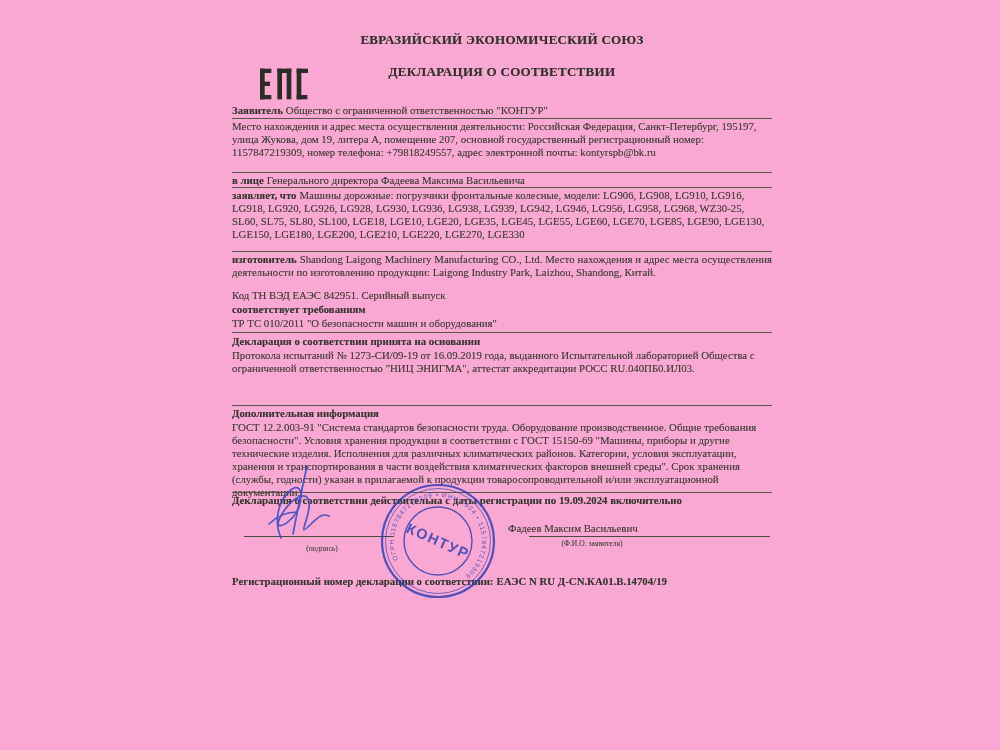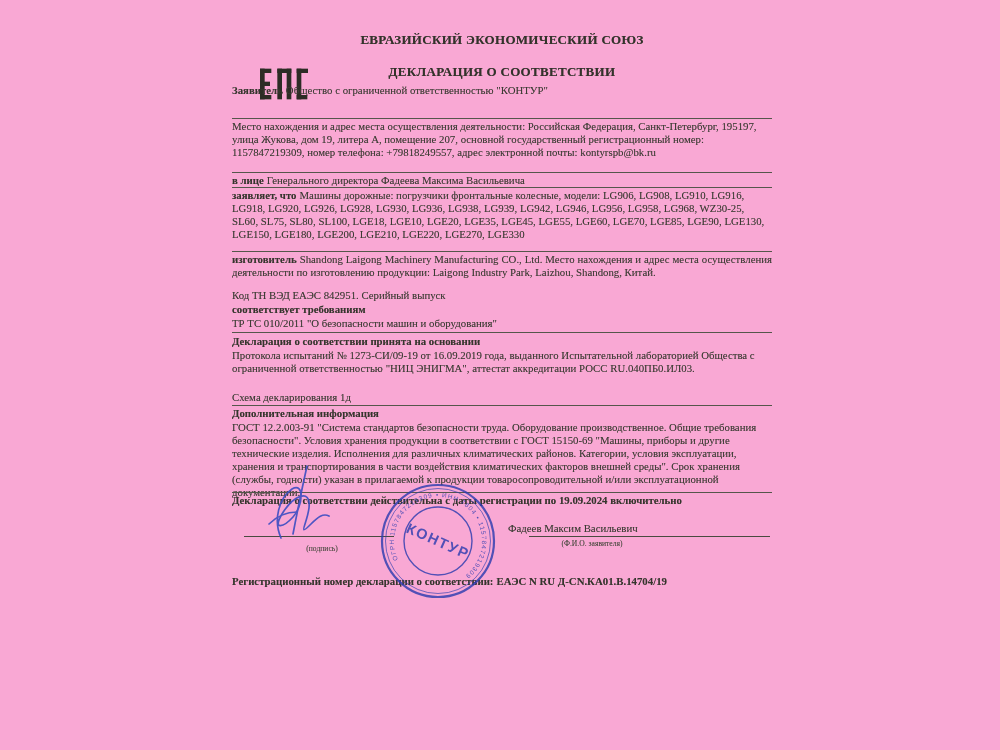--- a/index.html
+++ b/index.html
@@ -43,21 +43,21 @@
           <rect x="0" y="39.5" width="17" height="6.5"></rect>
         <rect x="26" y="0" width="7" height="46"></rect>
           <rect x="40" y="0" width="7" height="46"></rect>
           <rect x="26" y="0" width="21" height="6.5"></rect>
         <rect x="55" y="0" width="7" height="46"></rect>
           <rect x="55" y="0" width="17" height="6.5"></rect>
           <rect x="55" y="39.5" width="16" height="6.5"></rect>
       </g>
     </svg>
 
-    <p class="line abs" style="top:56px"><b class="lbl">Заявитель</b><span>Общество с ограниченной ответственностью "КОНТУР"</span></p>
+    <p class="line abs" style="top:76px"><b class="lbl">Заявитель</b><span>Общество с ограниченной ответственностью "КОНТУР"</span></p>
 
     <div class="rule" style="top:90px"></div>
     <p class="line abs" style="top:92px">Место нахождения и адрес места осуществления деятельности: Российская Федерация, Санкт-Петербург, 195197, улица Жукова, дом 19, литера А, помещение 207, основной государственный регистрационный номер: 1157847219309, номер телефона: +79818249557, адрес электронной почты: kontyrspb@bk.ru</p>
 
     <div class="rule" style="top:144px"></div>
     <p class="line abs" style="top:146px"><b class="lbl">в лице</b><span>Генерального директора Фадеева Максима Васильевича</span></p>
 
     <div class="rule" style="top:159px"></div>
     <p class="line abs" style="top:161px"><b class="lbl">заявляет, что</b><span>Машины дорожные: погрузчики фронтальные колесные, модели: LG906, LG908, LG910, LG916, LG918, LG920, LG926, LG928, LG930, LG936, LG938, LG939, LG942, LG946, LG956, LG958, LG968, WZ30-25, SL60, SL75, SL80, SL100, LGE18, LGE10, LGE20, LGE35, LGE45, LGE55, LGE60, LGE70, LGE85, LGE90, LGE130, LGE150, LGE180, LGE200, LGE210, LGE220, LGE270, LGE330</span></p>
 
@@ -65,21 +65,20 @@
     <p class="line abs just" style="top:225px"><b class="lbl">изготовитель</b><span>Shandong Laigong Machinery Manufacturing CO., Ltd. Место нахождения и адрес места осуществления деятельности по изготовлению продукции: Laigong Industry Park, Laizhou, Shandong, Китай.</span></p>
 
     <p class="line abs" style="top:261px"><span class="u">Код ТН ВЭД ЕАЭС 842951. Серийный выпуск</span></p>
 
     <p class="line abs b" style="top:275px">соответствует требованиям</p>
     <p class="line abs" style="top:289px">ТР ТС 010/2011 "О безопасности машин и оборудования"</p>
 
     <div class="rule" style="top:304px"></div>
     <p class="line abs b" style="top:307px">Декларация о соответствии принята на основании</p>
     <p class="line abs" style="top:321px">Протокола испытаний № 1273-СИ/09-19 от 16.09.2019 года, выданного Испытательной лабораторией Общества с ограниченной ответственностью "НИЦ ЭНИГМА", аттестат аккредитации РОСС RU.040ПБ0.ИЛ03.</p>
-    <p class="line abs" style="top:363px"><span class="u">Схема декларирования 1д</span></p>
 
     <div class="rule" style="top:377px"></div>
     <p class="line abs b" style="top:379px">Дополнительная информация</p>
     <p class="line abs" style="top:393px">ГОСТ 12.2.003-91 "Система стандартов безопасности труда. Оборудование производственное. Общие требования безопасности". Условия хранения продукции в соответствии с ГОСТ 15150-69 "Машины, приборы и другие технические изделия. Исполнения для различных климатических районов. Категории, условия эксплуатации, хранения и транспортирования в части воздействия климатических факторов внешней среды". Срок хранения (службы, годности) указан в прилагаемой к продукции товаросопроводительной и/или эксплуатационной документации.</p>
 
     <div class="rule" style="top:464px"></div>
     <p class="line abs b" style="top:466px">Декларация о соответствии действительна с даты регистрации по 19.09.2024 включительно</p>
 
     <div class="sig-line" style="top:508px;left:12px;width:150px"></div>
     <div class="caption" style="top:516px;left:30px;width:120px">(подпись)</div>

